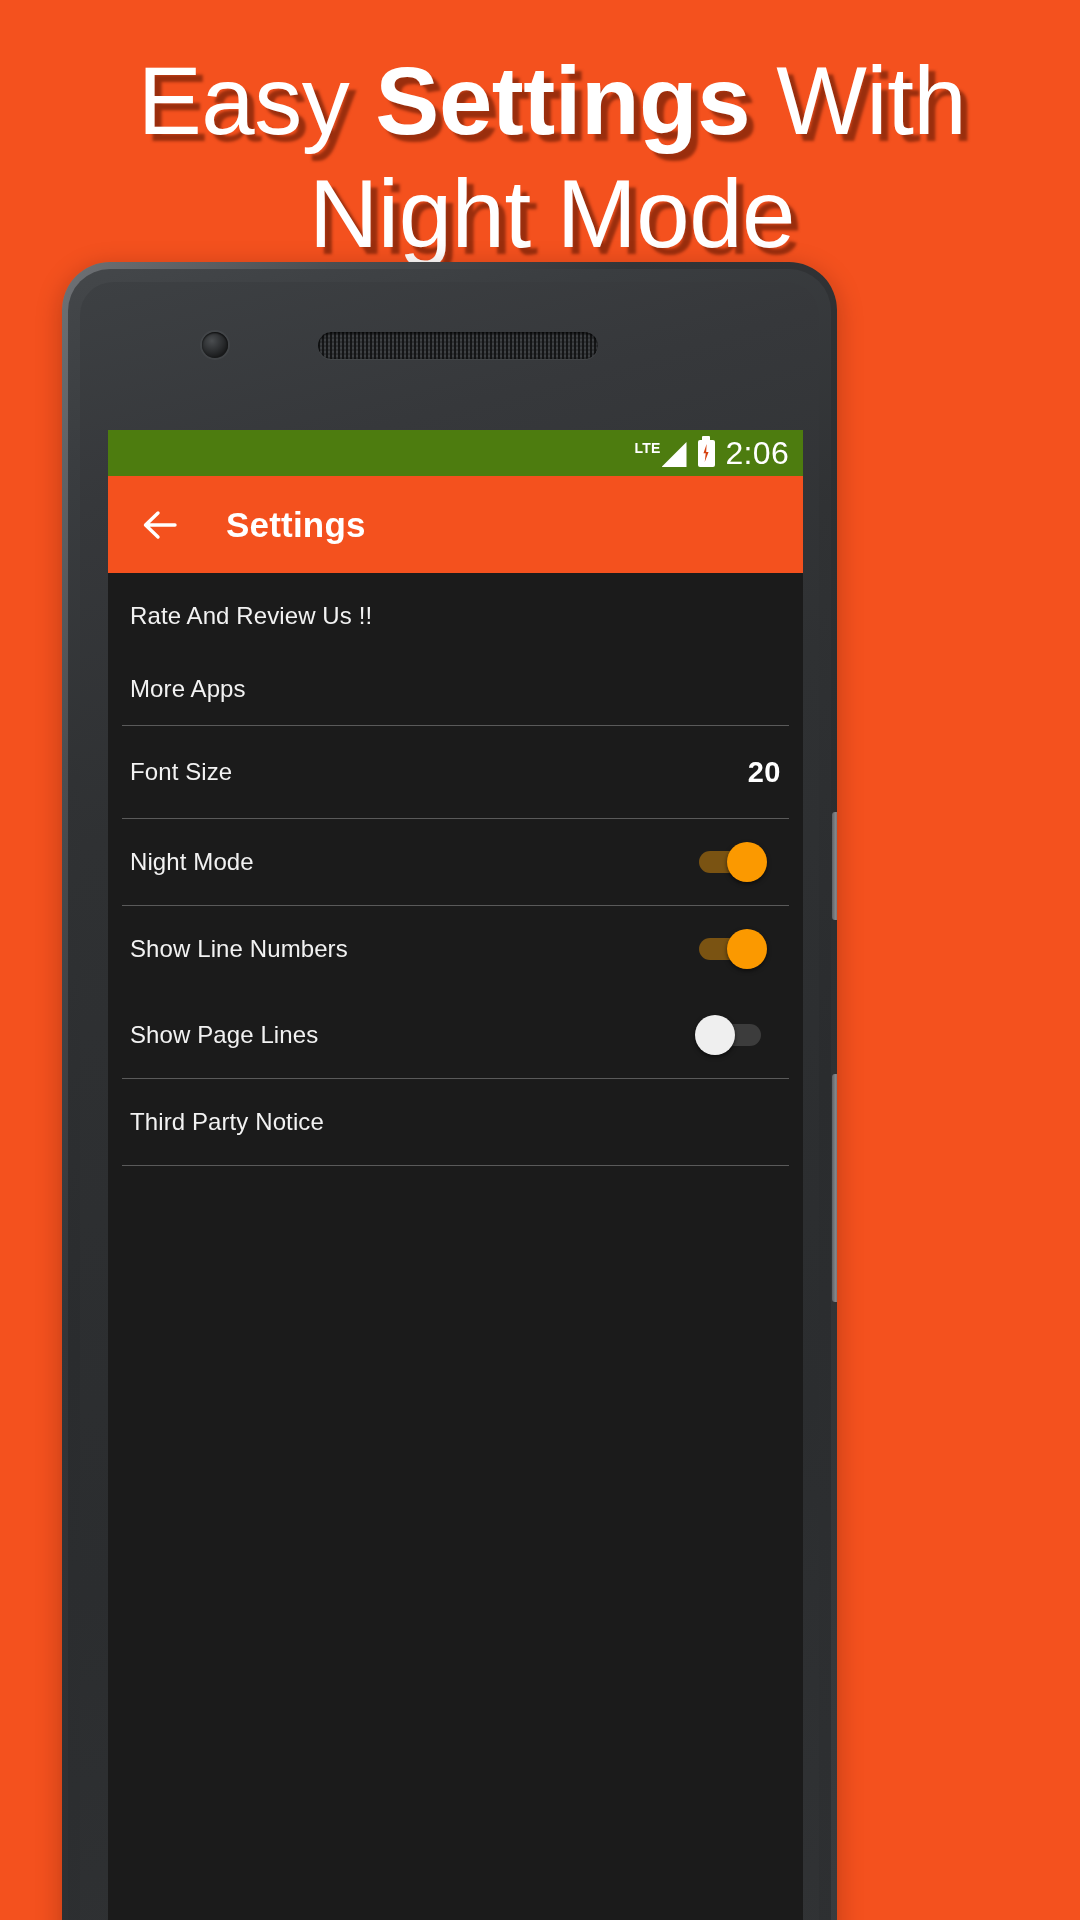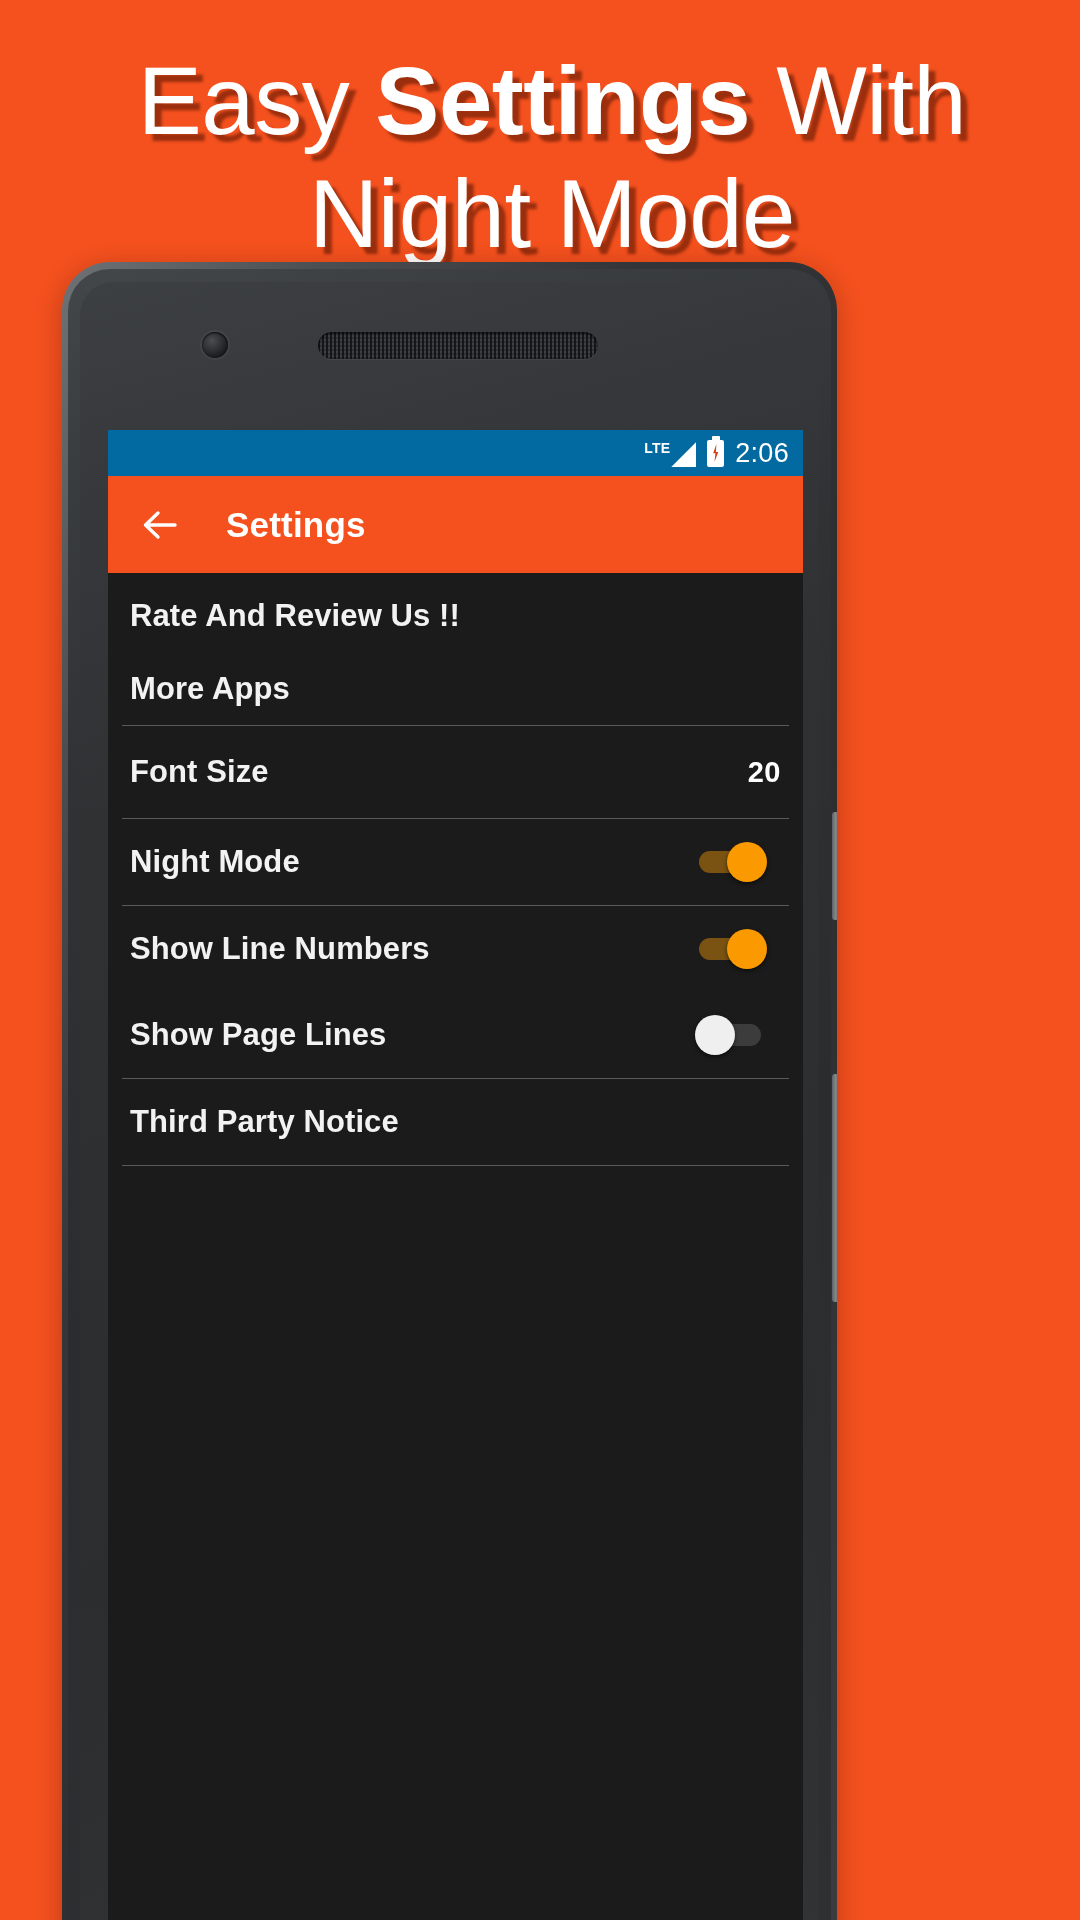--- a/index.html
+++ b/index.html
@@ -109,21 +109,21 @@
     left: 28px;
     top: 148px;
     width: 695px;
     bottom: 0;
     background: #1B1B1B;
     overflow: hidden;
   }
 
   .statusbar {
     height: 46px;
-    background: #0369a1;
+    background: #4d7c0f;
     display: flex;
     align-items: center;
     justify-content: flex-end;
     padding-right: 14px;
     box-sizing: border-box;
   }
   .sb-items { display: flex; align-items: center; gap: 11px; }
   .lte-group { position: relative; display: flex; align-items: flex-end; height: 28px; }
   .lte-label {
     font-size: 14px;
@@ -163,21 +163,21 @@
     left: 50%;
     top: 50%;
     transform: translate(-50%, -50%);
     width: 8px;
     height: 18px;
     background: #D6400F;
     clip-path: polygon(58% 0, 18% 52%, 46% 52%, 34% 100%, 82% 44%, 52% 44%);
   }
   .clock {
     color: #fff;
-    font-size: 27px;
+    font-size: 32px;
     font-weight: 400;
     letter-spacing: 0.3px;
     line-height: 1;
   }
 
   .toolbar {
     height: 97px;
     background: #F4511E;
     display: flex;
     align-items: center;
@@ -207,22 +207,22 @@
     display: flex;
     align-items: center;
     justify-content: space-between;
     min-height: 58px;
     padding: 0 22px 0 22px;
     box-sizing: border-box;
     cursor: pointer;
   }
   .row-label {
     color: #F2F2F2;
-    font-size: 31px;
-    font-weight: 700;
+    font-size: 24px;
+    font-weight: 400;
     letter-spacing: 0.1px;
   }
   .row.simple { height: 73px; }
   .row.tall   { height: 92px; }
   .row.mid    { height: 86px; }
 
   .group-gap { height: 6px; }
 
   .divider {
     height: 1px;

